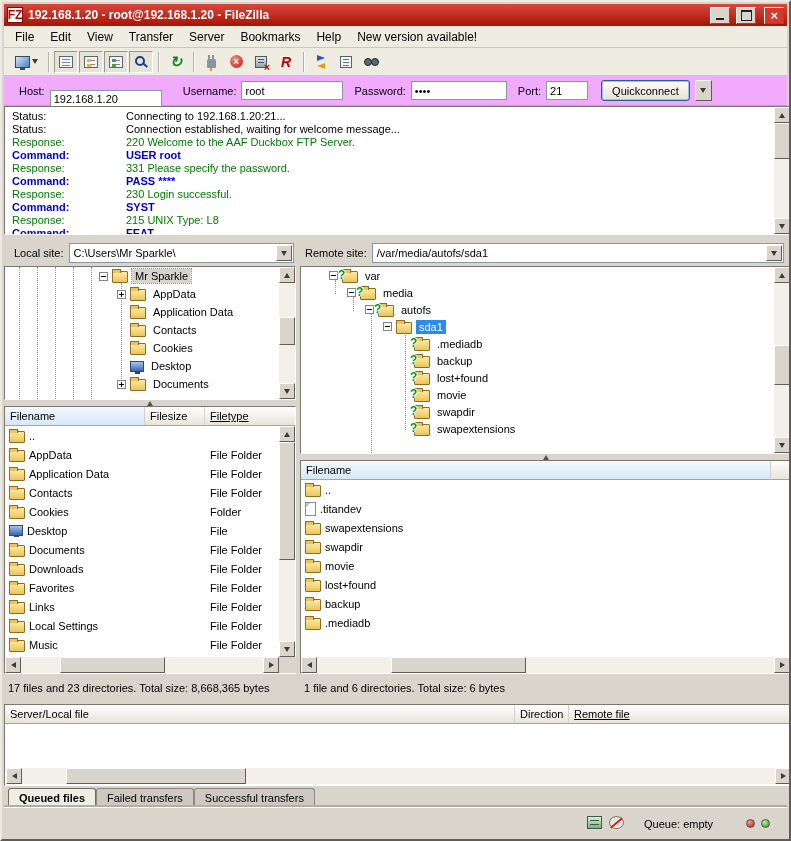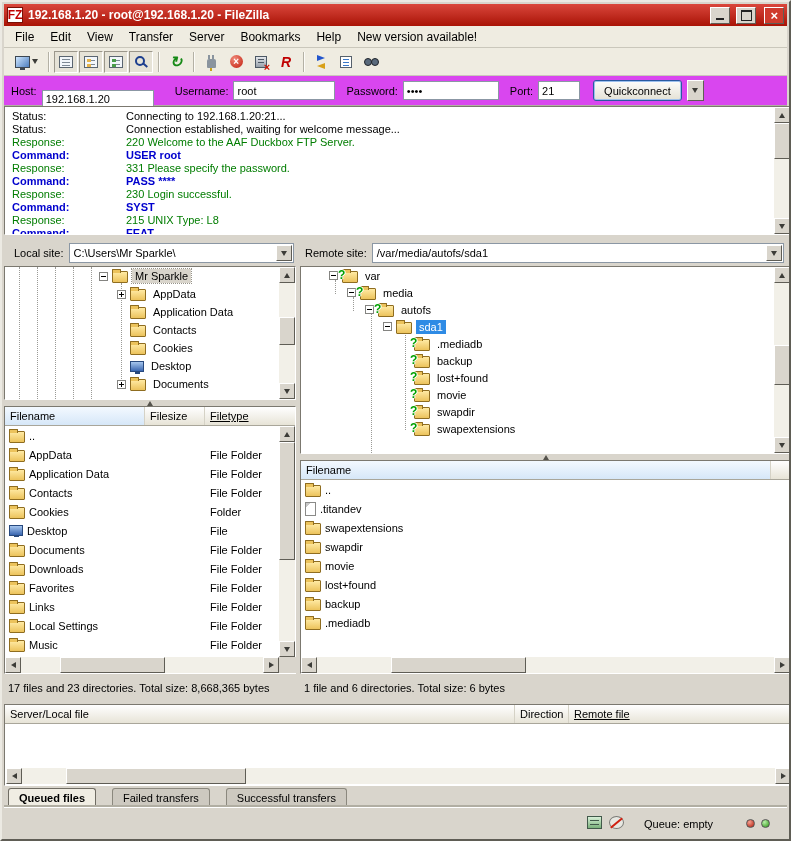--- a/index.html
+++ b/index.html
@@ -53,22 +53,22 @@
 .ic-r::before { content:"R"; color:#c00000; font-weight:bold; font-size:14px; line-height:1; }
 .ic-cmp { display:flex; flex-direction:column; gap:2px; }
 .ic-cmp::before { content:""; width:0; height:0; border-top:3px solid transparent; border-bottom:3px solid transparent; border-left:8px solid #2255cc; }
 .ic-cmp::after { content:""; width:0; height:0; border-top:3px solid transparent; border-bottom:3px solid transparent; border-right:8px solid #d8a018; }
 .ic-list { width:12px; height:12px; border:1px solid #56616c; background:#fff; position:relative; }
 .ic-list::before { content:""; position:absolute; left:2px; right:2px; top:2px; height:1px; background:#3a78c8; box-shadow:0 3px 0 #3a78c8, 0 6px 0 #3a78c8; }
 .ic-bino { position:relative; width:15px; height:8px; }
 .ic-bino::before, .ic-bino::after { content:""; position:absolute; top:0; width:6px; height:6px; border:1px solid #20242a; border-radius:50%; background:#5a6a7c; }
 .ic-bino::before { left:0; } .ic-bino::after { right:0; }
 
-.quickbar { position:absolute; left:2px; top:74px; right:2px; height:30px; background:#d946ef;
-  border-bottom:1px solid #b1aea2; display:flex; align-items:center; padding-left:7px; gap:5px; }
+.quickbar { position:absolute; left:2px; top:74px; right:2px; height:30px; background:#f0abfc;
+  border-bottom:1px solid #b1aea2; display:flex; align-items:center; padding-left:15px; gap:5px; }
 .qlabel { white-space:nowrap; }
 .qinput { height:19px; border:1px solid #8b97a4; background:#fff; font-size:11px; padding:1px 3px;
   font-family:"Liberation Sans", sans-serif; }
 .qc-btn { height:21px; padding:0 10px; font-size:11px; font-family:"Liberation Sans", sans-serif;
   background:linear-gradient(#fdfdfb,#e4e1d5); border:1px solid #2a5aa0; border-radius:3px;
   box-shadow:inset 0 0 0 1px #9cc0ee; margin-left:8px; }
 .qc-dd { width:17px; height:21px; background:#d9d5cc; border:1px solid; border-color:#fff #5f5d55 #5f5d55 #fff;
   display:flex; align-items:center; justify-content:center; }
 
 
@@ -133,21 +133,21 @@
 .hfill { flex:1; border-right:none;text-decoration:underline; }
 .lrow { height:19px; display:flex; align-items:center; white-space:nowrap; }
 .c-name { display:flex; align-items:center; padding-left:4px; overflow:hidden; }
 .c-size { overflow:hidden; }
 .c-type { flex:1; padding-left:5px; overflow:hidden; }
 
 
 .statustext { position:absolute; white-space:nowrap; }
 .queuepane { position:absolute; left:2px; top:702px; width:787px; height:82px; background:#fff;
   border:1px solid; border-color:#7b786f #fff #fff #7b786f; overflow:hidden; }
-.tabs { position:absolute; left:6px; top:784px; height:22px; display:flex; align-items:flex-end; gap:16px; }
+.tabs { position:absolute; left:6px; top:784px; height:22px; display:flex; align-items:flex-end; gap:0; }
 .tab { padding:3px 10px 4px; background:#cdc9c0; border:1px solid #8b887e; border-bottom:none;
   border-radius:3px 3px 0 0; }
 .tab.active { background:#f0ede3; font-weight:bold; border-color:#6f6c63; }
 .statusbar { position:absolute; left:2px; right:2px; bottom:2px; height:30px; background:#d9d5cc; border-top:1px solid #fff; box-shadow:0 -2px 0 #b1aea2; }
 .sb-ico { position:absolute; top:8px; width:15px; height:13px; }
 .ic-grid { border:1px solid #42594a; background:linear-gradient(#d8f0d8,#7ab07a); }
 .ic-grid::before { content:""; position:absolute; left:2px; right:2px; top:3px; height:1px; background:#42594a; box-shadow:0 4px 0 #42594a; }
 .ic-slash { border:1px solid #7a7a76; border-radius:50%; background:#e8e8e2; }
 .ic-slash::before { content:""; position:absolute; left:-1px; top:5px; width:15px; height:2px; background:#d02010; transform:rotate(-40deg); }
 .led { position:absolute; top:11px; width:9px; height:9px; border-radius:50%; border:1px solid #555; }

